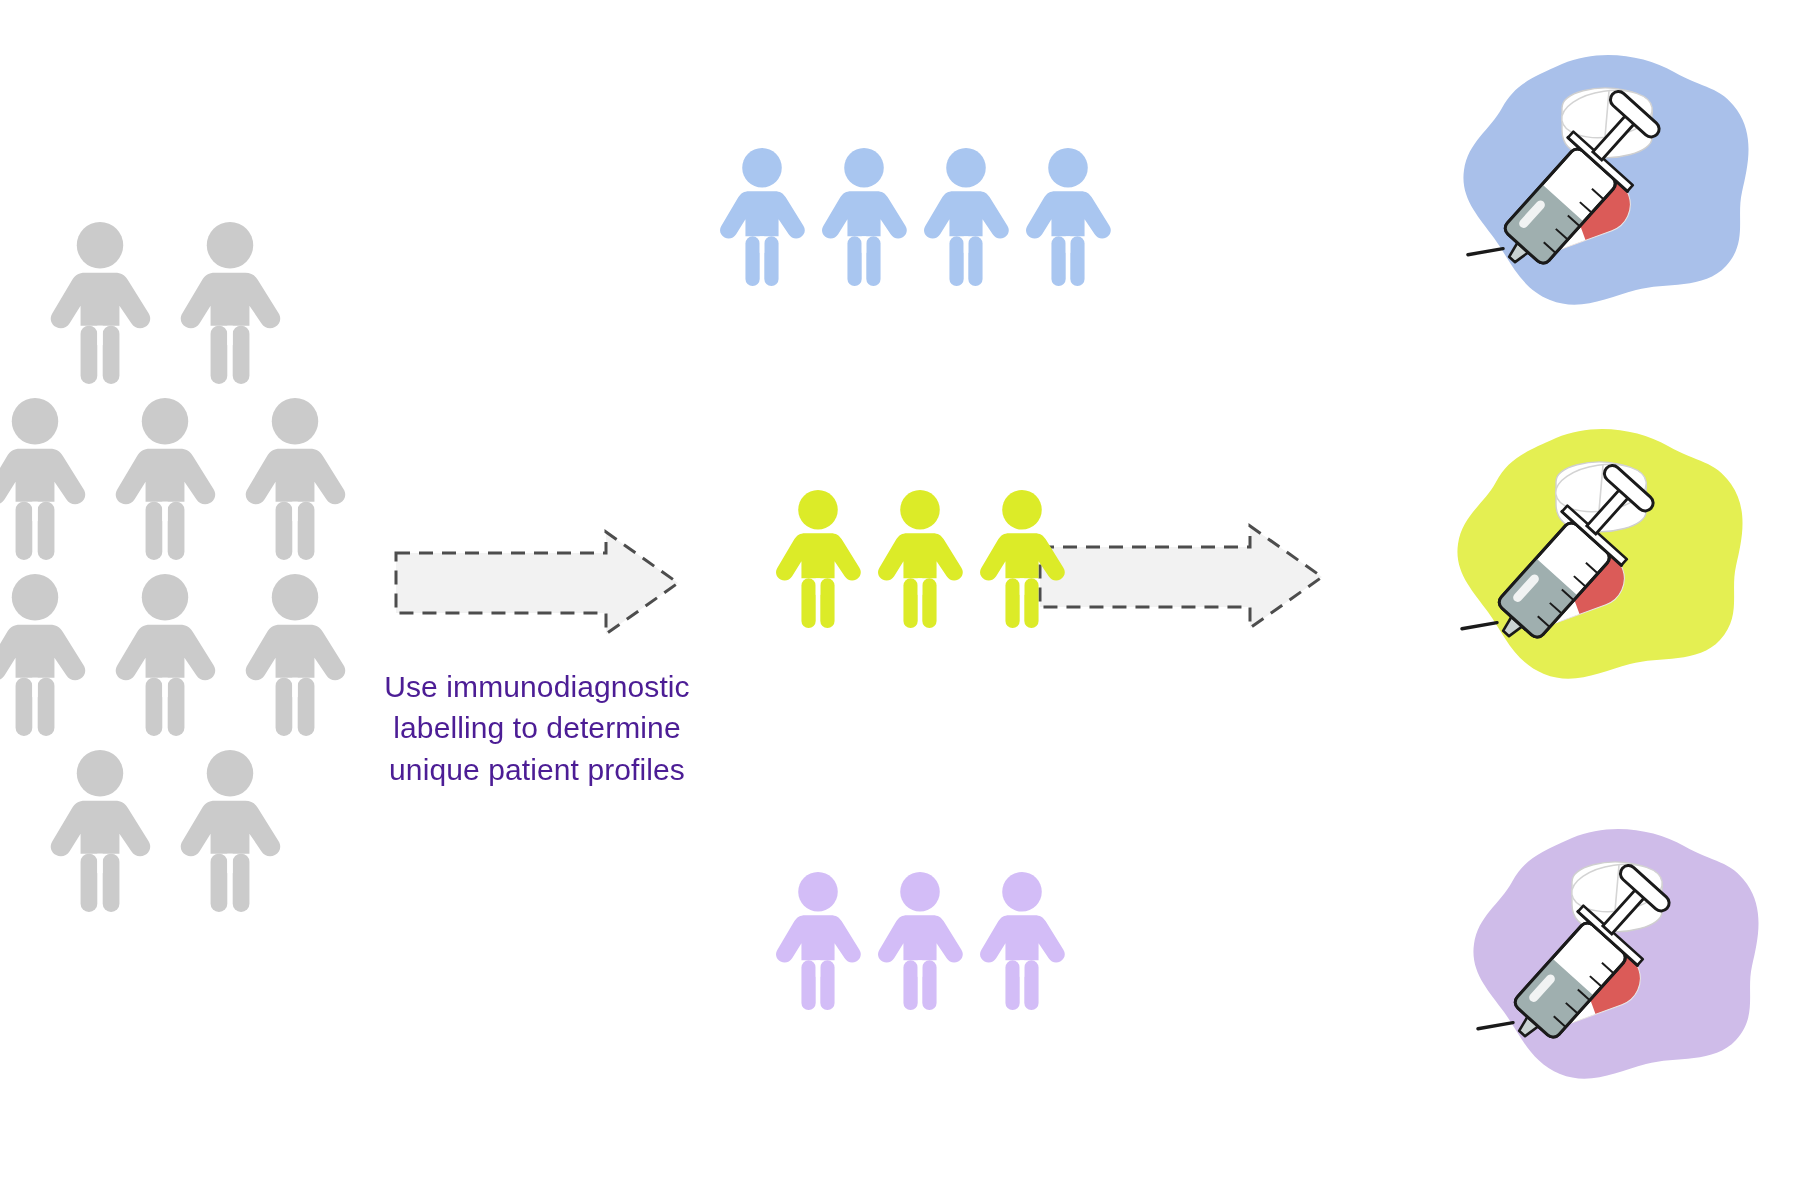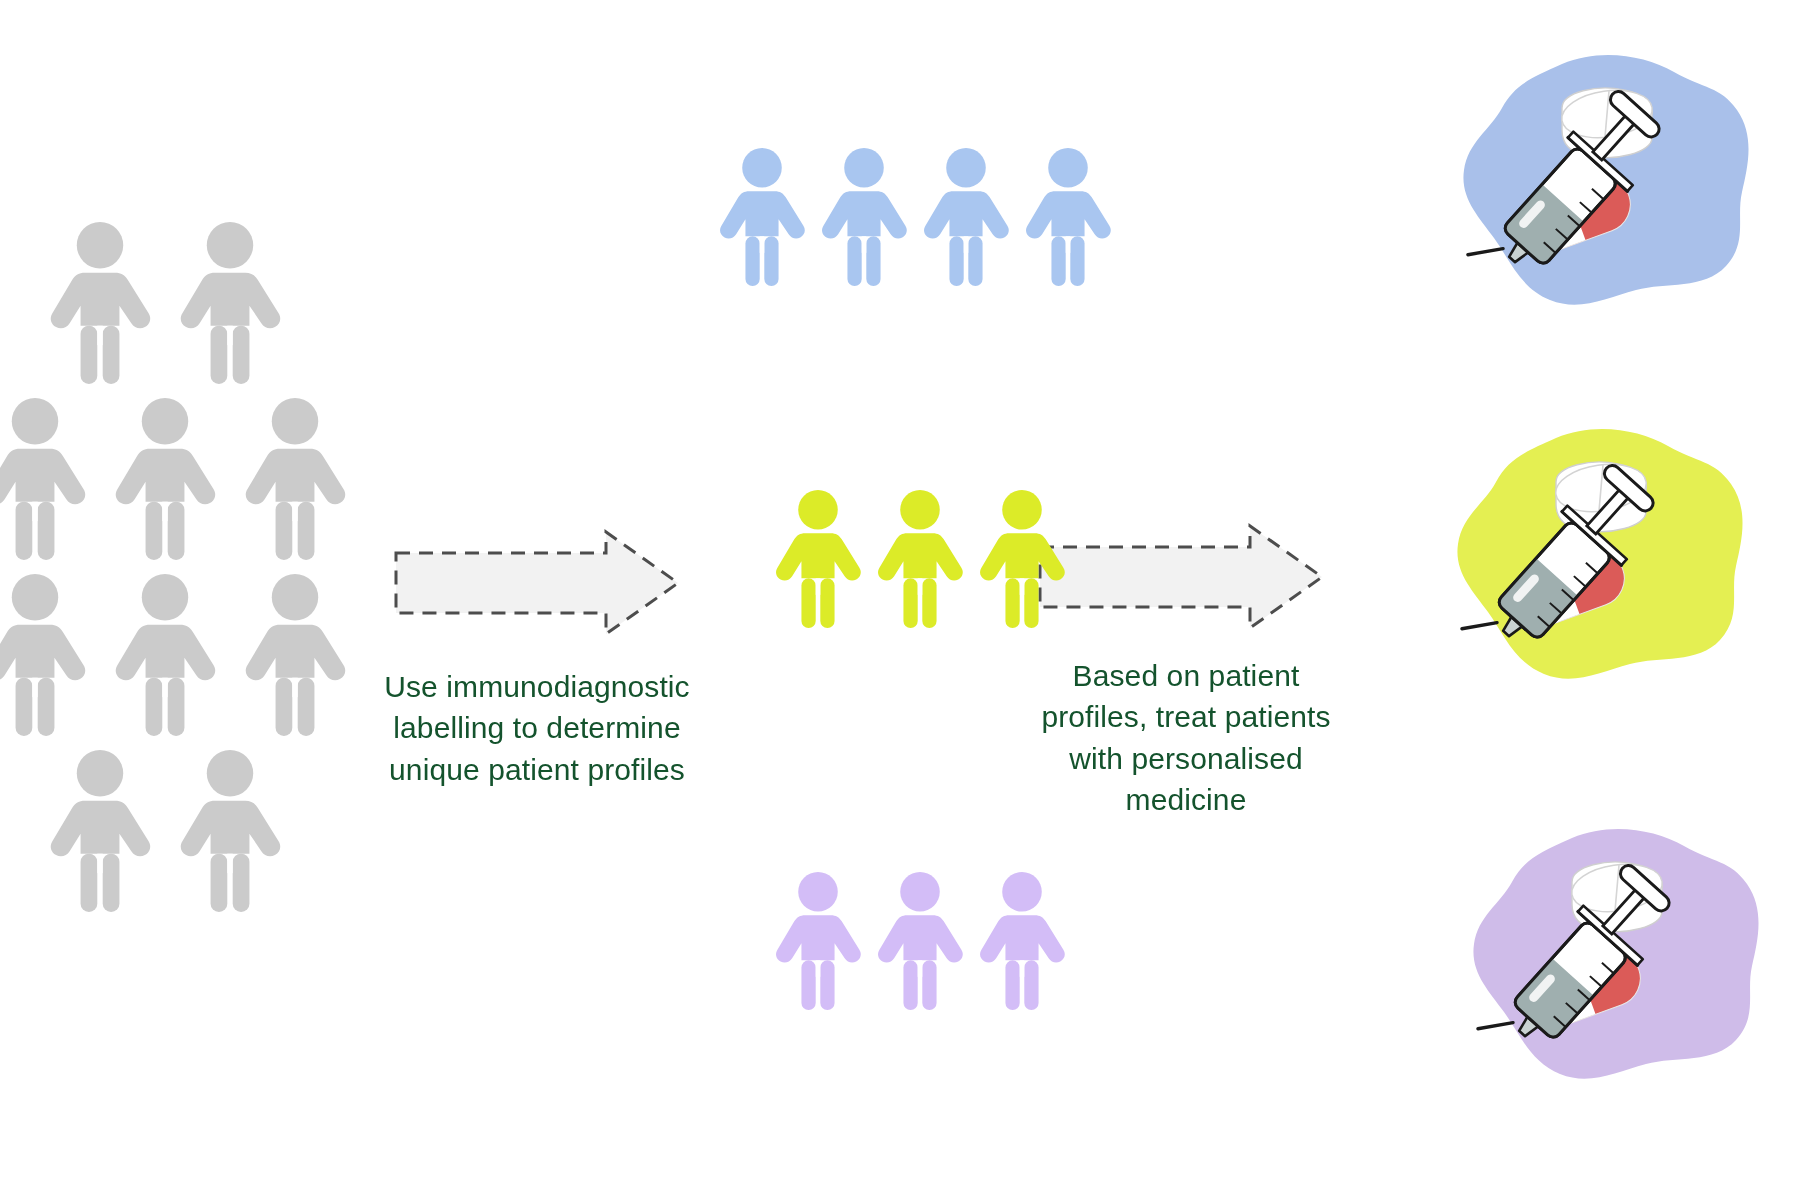--- a/index.html
+++ b/index.html
@@ -14,21 +14,21 @@
     position: relative;
     width: 1800px;
     height: 1200px;
     background: #ffffff;
     overflow: hidden;
   }
 
   .caption {
     position: absolute;
     text-align: center;
-    color: #14532d;
+    color: #4c1d95;
     font-family: "Liberation Sans", sans-serif;
     font-size: 30px;
     line-height: 1.38;
     letter-spacing: 0.1px;
     white-space: pre-line;
   }
 
   .people-grid {
     position: absolute;
     display: flex;
@@ -219,24 +219,20 @@
   </div>
   <div class="caption" style="left:327px; top:666px; width:420px;">Use immunodiagnostic
 labelling to determine
 unique patient profiles</div>
 
   <div class="arrow-wrap" style="left:1036px; top:522px; width:290px; height:110px;">
     <svg width="290" height="110" viewBox="0 0 290 110">
       <path d="M4 25 L214 25 L214 4 L286 55 L214 106 L214 85 L4 85 Z" fill="#F2F2F2" stroke="#4D4D4D" stroke-width="3" stroke-dasharray="14,9" stroke-linejoin="miter"></path>
     </svg>
   </div>
-  <div class="caption" style="left:986px; top:655px; width:400px;">Based on patient
-profiles, treat patients
-with personalised
-medicine</div>
 
   <div class="people-grid" id="blue-grid" style="left: 716px; top: 148px; row-gap: 0px;">
       <div class="people-row" style="column-gap: 10px;">
         <span>
           <svg class="person" width="92" height="139.84" viewBox="0 0 100 152">
     <circle cx="50" cy="21.5" r="21.5" fill="#A9C6F0"></circle>
     <path d="M36 47 h28 c5.5 0 9 2.2 11.8 6.6
              L95 84.5 c3 4.7 1.4 10.2 -3.4 12.8
              c-4.6 2.5 -9.8 0.9 -12.6 -3.6
              L68 77.5 V96 H32 V77.5

